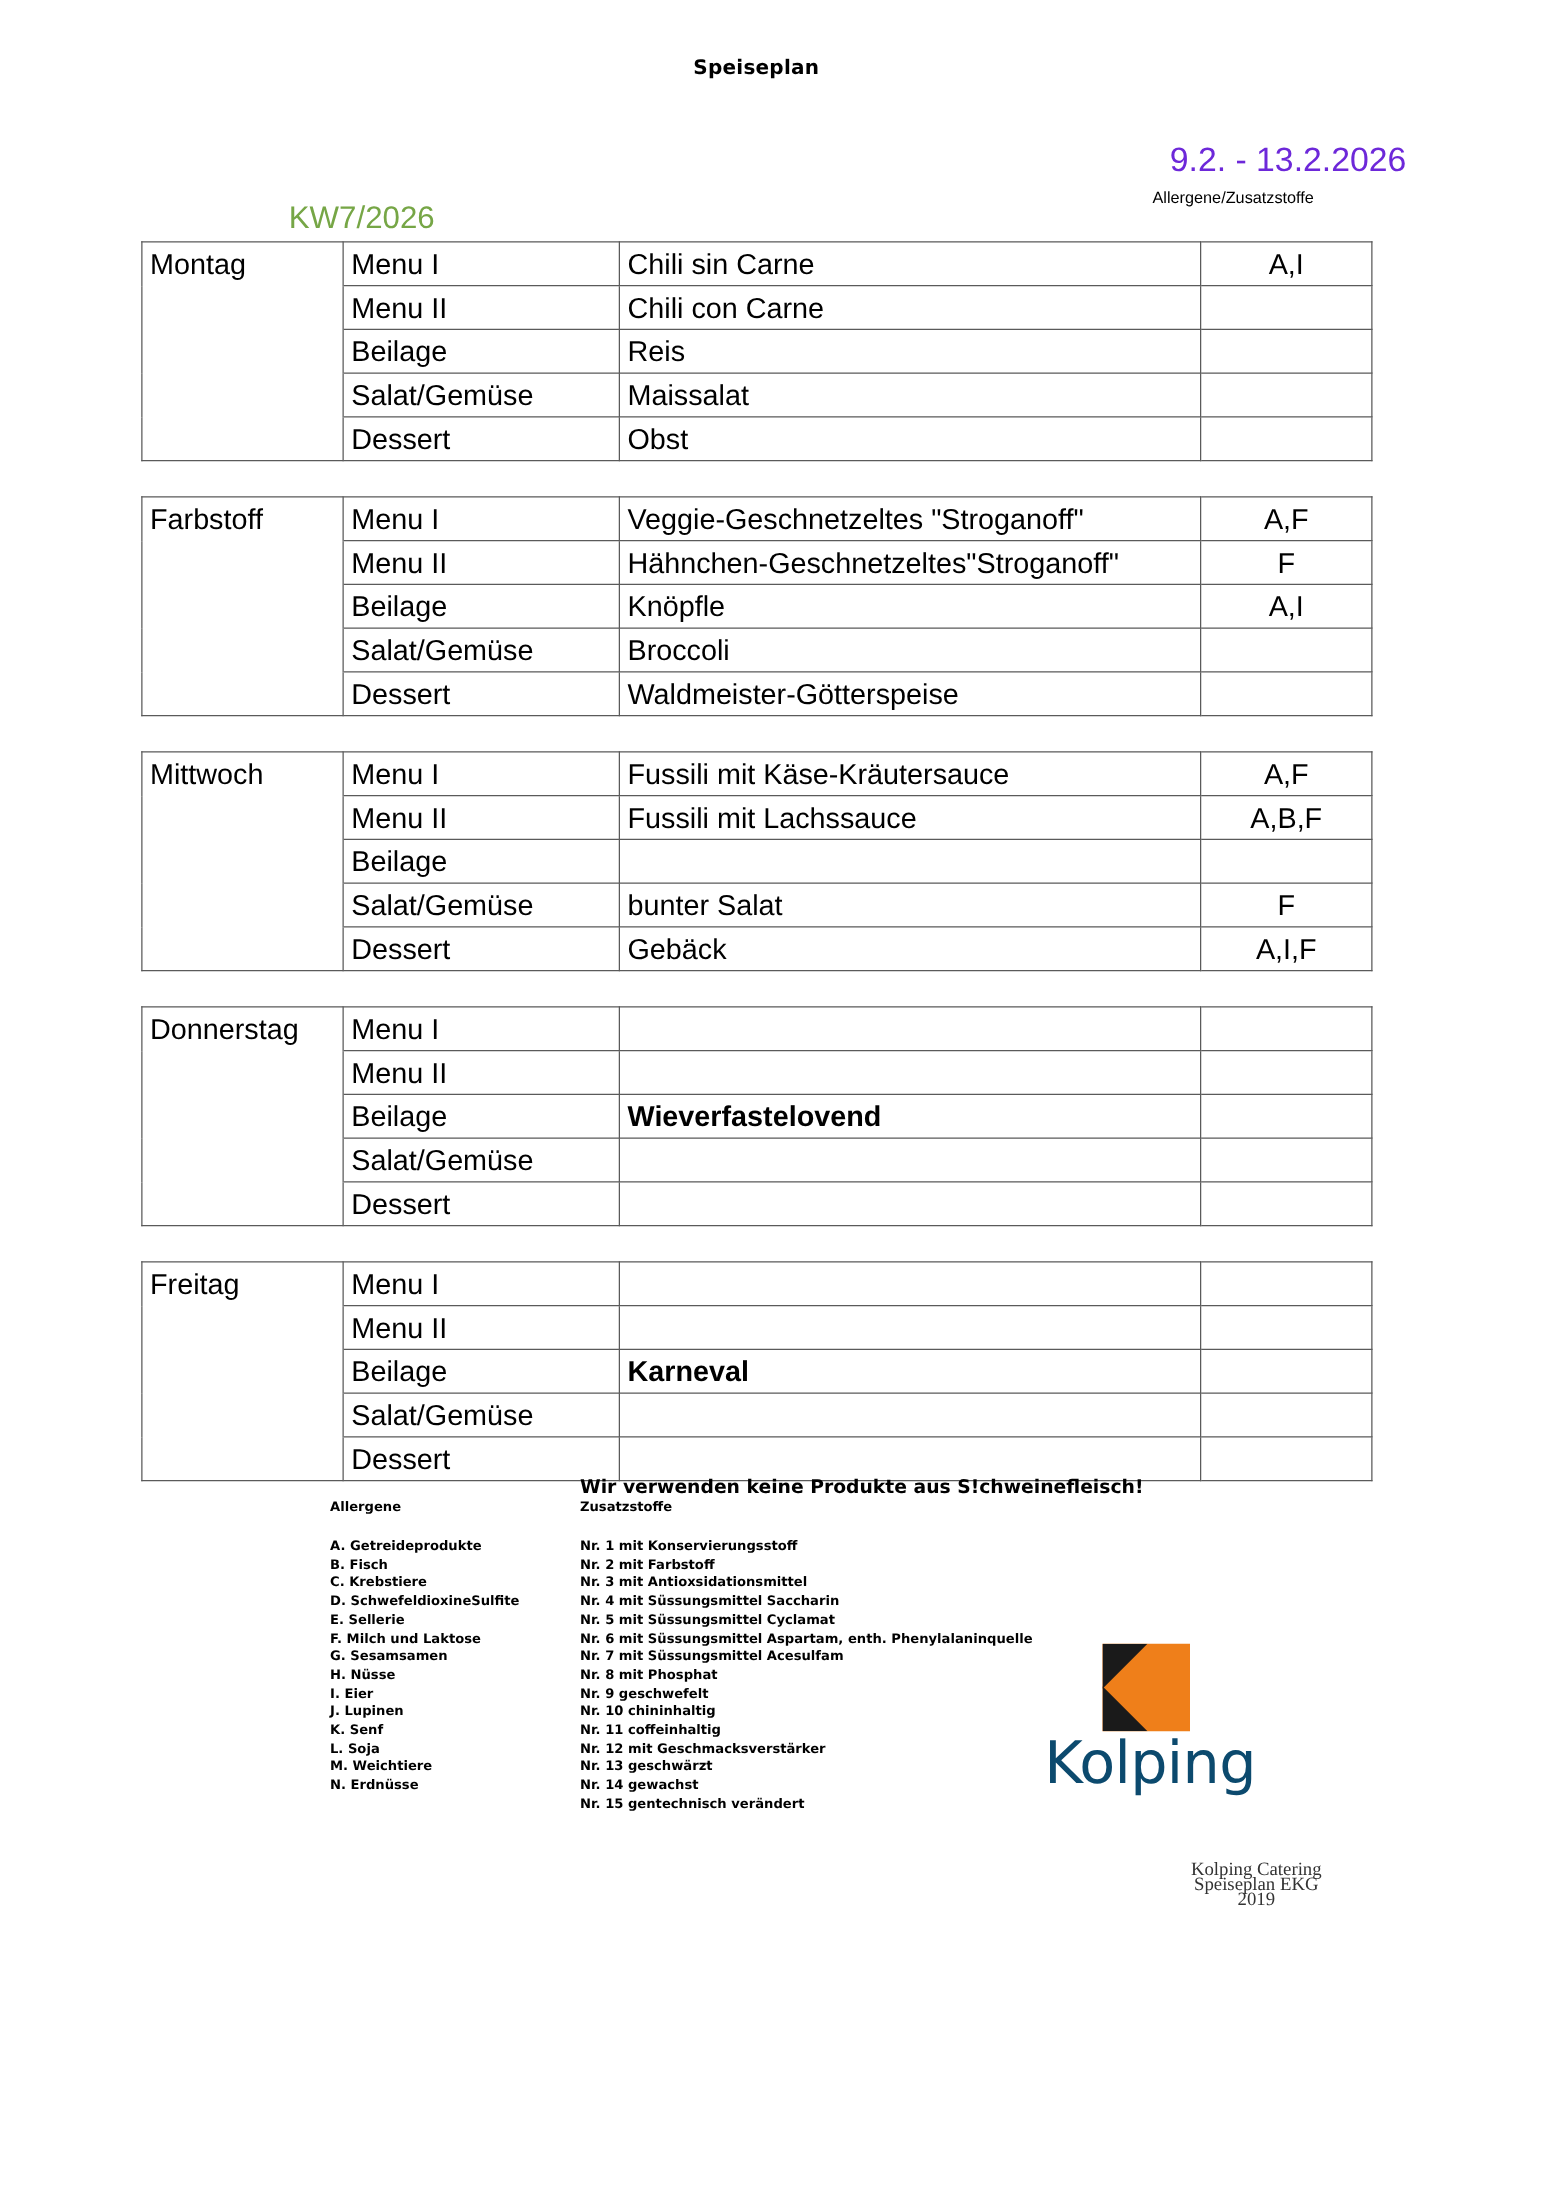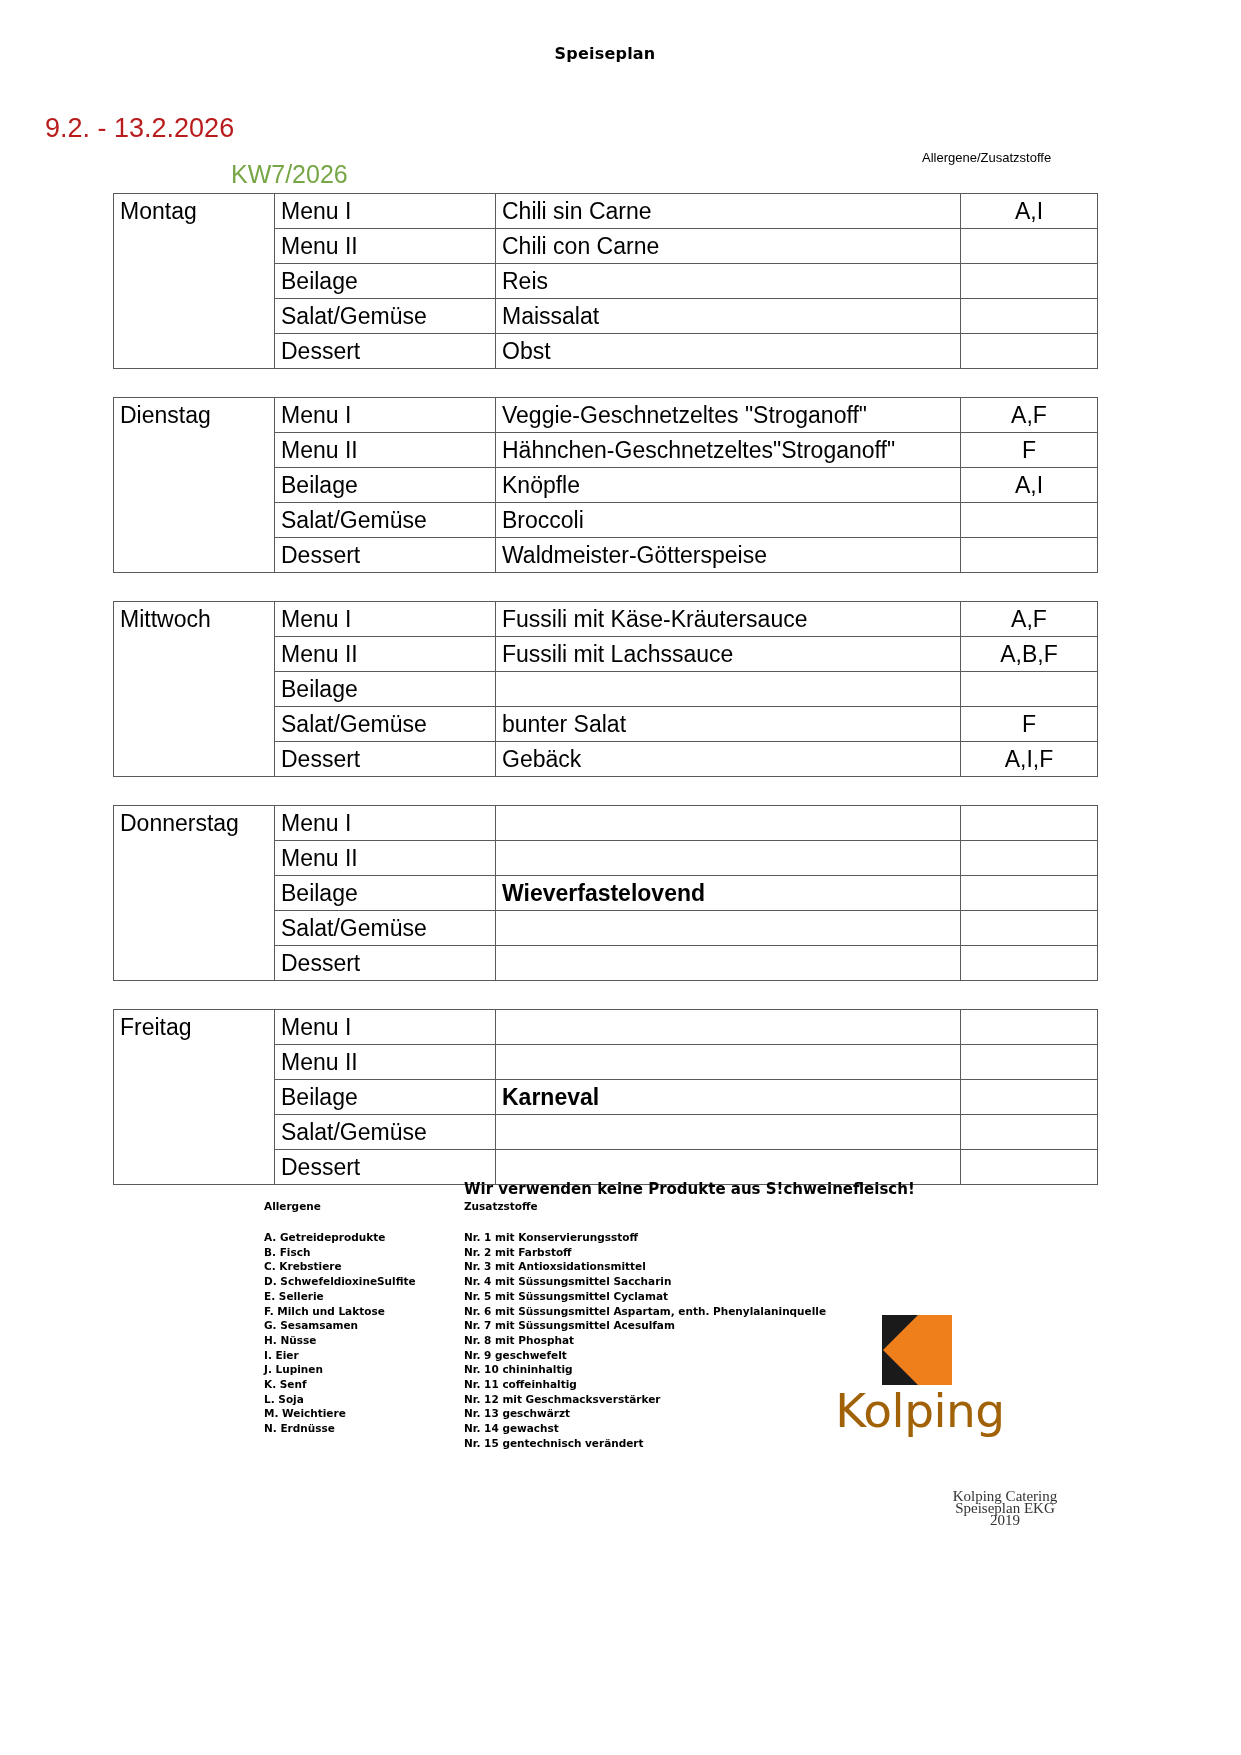--- a/index.html
+++ b/index.html
@@ -34,23 +34,23 @@
     font-size: 16px;
     font-weight: bold;
     font-family: "DejaVu Sans", sans-serif;
     letter-spacing: 0.2px;
   }
   .date-range {
     position: absolute;
     top: 113px;
     left: 0;
     width: 1080px;
-    text-align: left;
+    text-align: right;
     font-size: 27px;
-    color: #b91c1c;
+    color: #6d28d9;
   }
   .kw {
     position: absolute;
     top: 160px;
     left: 186px;
     font-size: 25px;
     color: #76a646;
   }
   .allergen-header {
     position: absolute;
@@ -165,21 +165,21 @@
     border-left: 36px solid #1a1a1a;
     border-top: 36px solid transparent;
   }
   .logo-word {
     position: absolute;
     top: 68px;
     left: 0;
     width: 200px;
     text-align: center;
     font-size: 47px;
-    color: #a16207;
+    color: #0c4a6e;
     font-family: "DejaVu Sans", sans-serif;
     letter-spacing: -0.5px;
   }
 
   .doc-footer {
     position: absolute;
     top: 1490px;
     left: 880px;
     width: 160px;
     text-align: center;
@@ -230,21 +230,21 @@
       <td class="col-kind">Dessert</td>
       <td class="col-dish">Obst</td>
       <td class="col-all"></td>
     </tr>
   </tbody>
     </table>
 
   <table class="day-table" style="top:397px;">
       <tbody>
     <tr>
-      <td class="col-day cell-day">Dienstag</td>
+      <td class="col-day cell-day">Farbstoff</td>
       <td class="col-kind">Menu I</td>
       <td class="col-dish">Veggie-Geschnetzeltes "Stroganoff"</td>
       <td class="col-all">A,F</td>
     </tr>
     <tr>
       <td class="col-day cell-day"></td>
       <td class="col-kind">Menu II</td>
       <td class="col-dish">Hähnchen-Geschnetzeltes"Stroganoff"</td>
       <td class="col-all">F</td>
     </tr>

